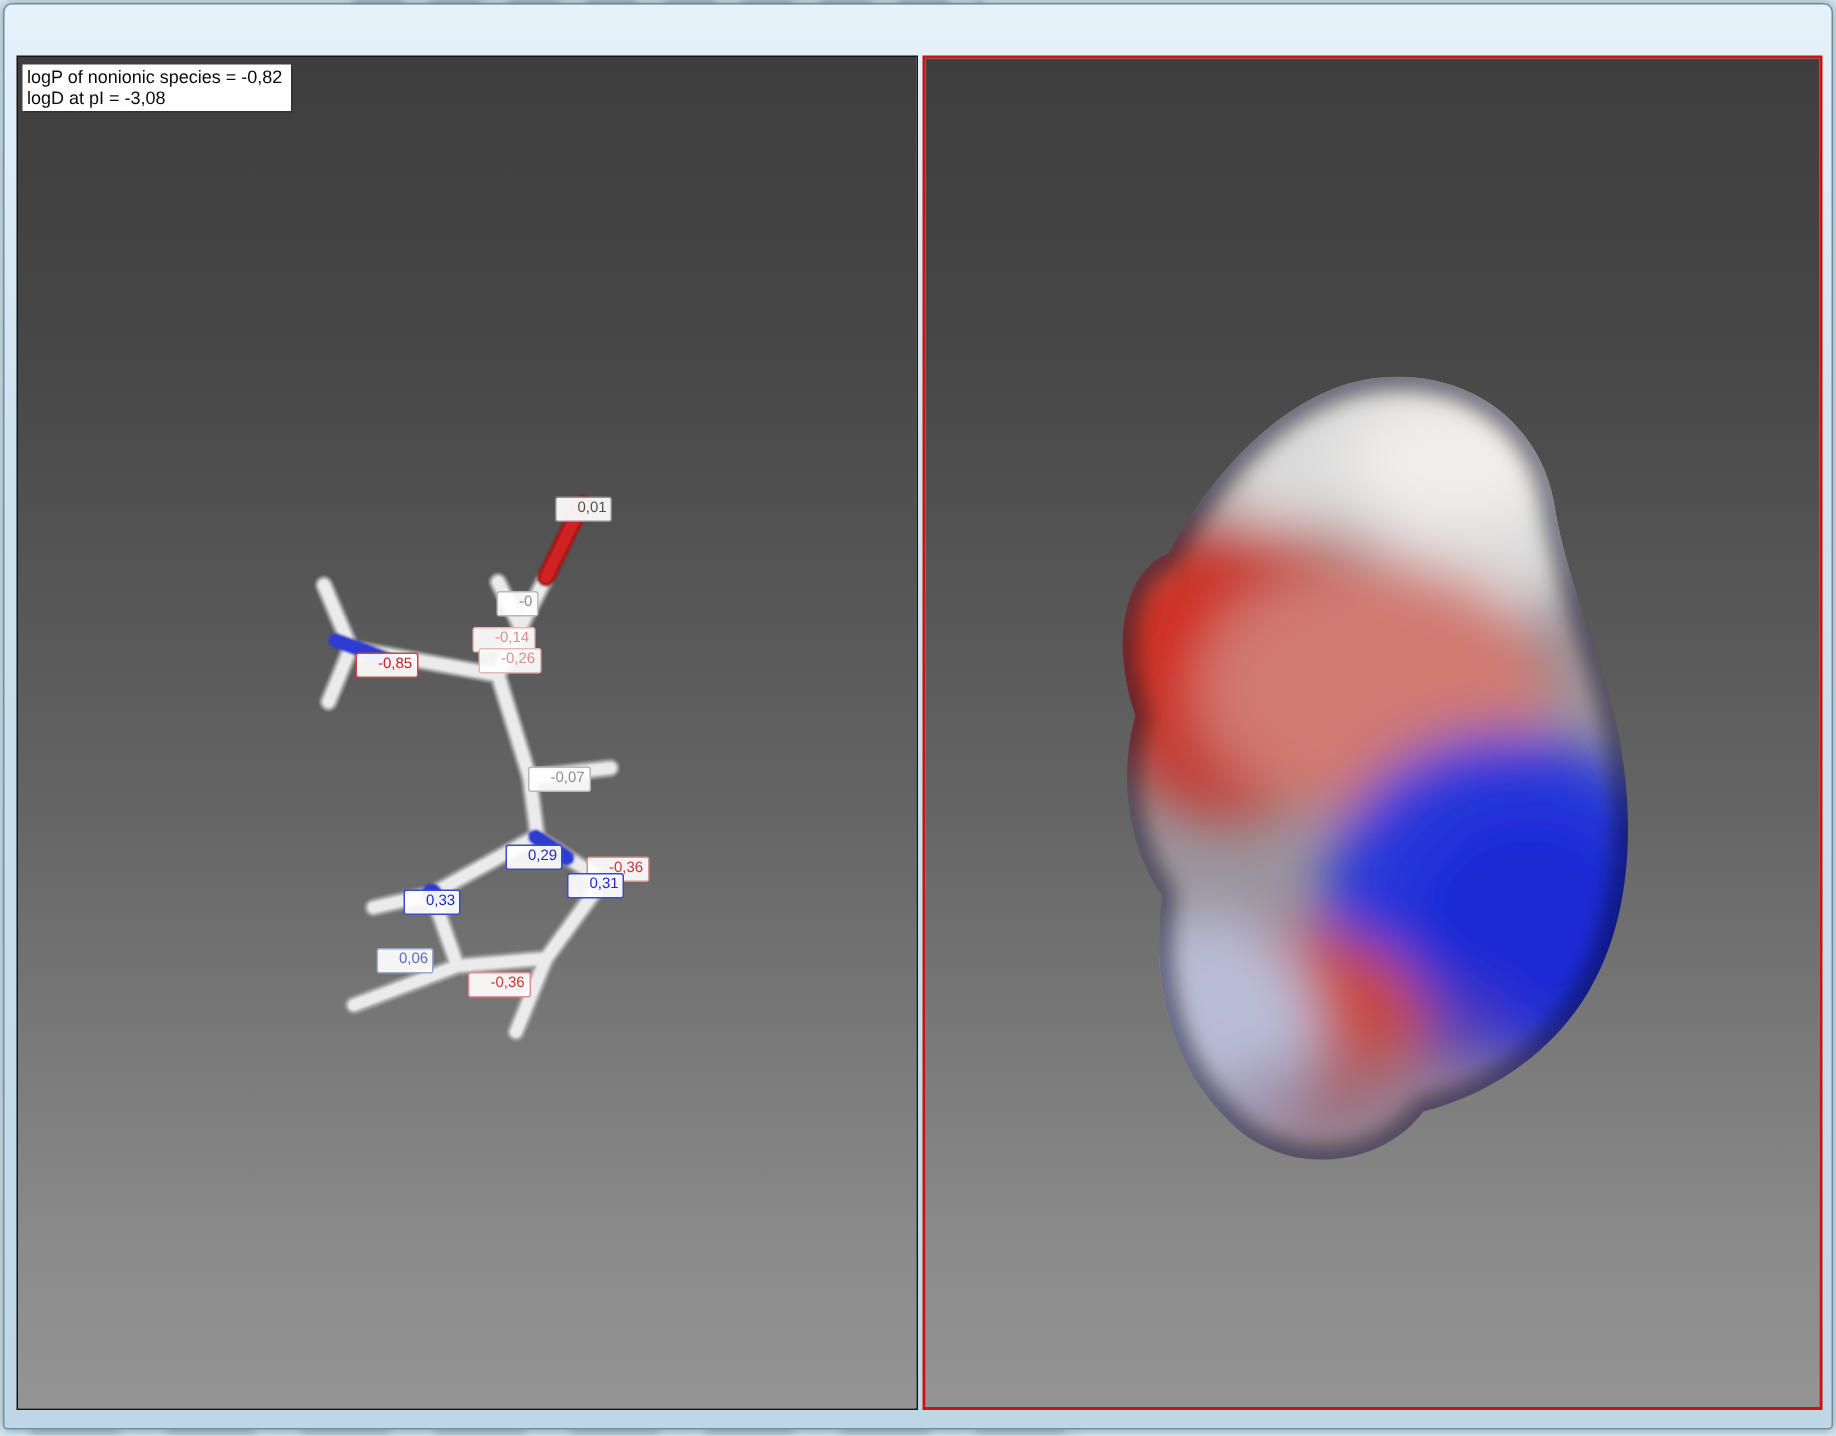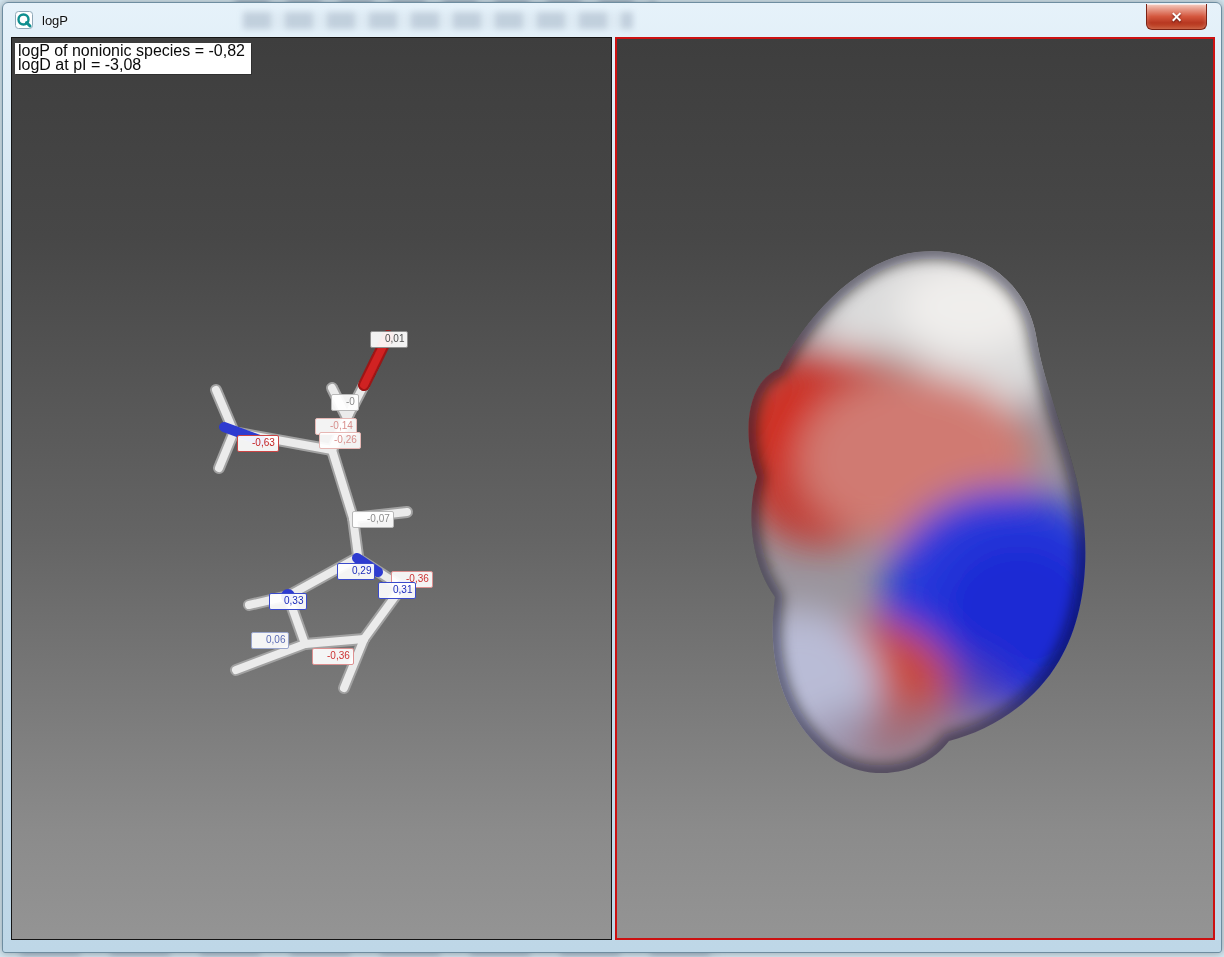--- a/index.html
+++ b/index.html
@@ -39,21 +39,21 @@
 
   .viewport { position:absolute; top:0; height:903px;
     background:linear-gradient(180deg,#3e3e3e 0%, #474747 22%, #646464 55%, #8b8b8b 88%, #949494 100%); }
   .viewport.left  { left:0; width:601px; border:1px solid #141414; }
   .viewport.right { left:604px; width:600px; border:2px solid #cc1111; }
 
   .viewport svg { position:absolute; left:0; top:0; width:100%; height:100%; }
 
   
   .overlay { position:absolute; left:3px; top:5px; background:#ffffff; color:#0a0a0a;
-    font-size:16px; line-height:14px; padding:1px 6px 2px 3px; z-index:5;
+    font-size:12px; line-height:14px; padding:1px 6px 2px 3px; z-index:5;
     box-shadow:1px 1px 0 rgba(0,0,0,.25); white-space:nowrap; }
 
   
   .badge { position:absolute; z-index:4; font-size:10px; line-height:14px; padding:0 3px 1px 14px;
     border:1px solid; border-radius:2px; background:rgba(255,255,255,.93); white-space:nowrap; }
   .b-pos      { color:#1b2bbb; border-color:#3a4acc; }
   .b-poslight { color:#5a6bb5; border-color:#9aa6cc; }
   .b-neg      { color:#c42222; border-color:#cc4444; }
   .b-negmed   { color:#cc3333; border-color:#dd9090;margin-top:24px; }
   .b-neglight { color:#d8908d; border-color:#e6b7b4; }
@@ -61,34 +61,20 @@
   .b-zerolight{ color:#8c8c8c; border-color:#b8b8b8; }
 </style>
 </head>
 <body>
 
 <div class="bg-smudge top"></div>
 <div class="bg-smudge bottom"></div>
 
 <div class="window">
 
-  <div class="titlebar">
-    <div class="glass-smudge"></div>
-    <span class="app-icon">
-      <svg width="18" height="18" viewBox="0 0 18 18">
-        <rect x="0.5" y="0.5" width="17" height="17" rx="3" fill="#ffffff" stroke="#8fa8b8"></rect>
-        <circle cx="8.5" cy="8.5" r="5" fill="none" stroke="#0f8f8f" stroke-width="2.4"></circle>
-        <path d="M11.5,11.5 L15,15" stroke="#0f8f8f" stroke-width="3" stroke-linecap="round"></path>
-      </svg>
-    </span>
-    <span class="title">logP</span>
-    <div class="close-button">
-      <span>✕</span>
-    </div>
-  </div>
 
   <div class="content">
 
     <div class="viewport left">
 
       <div class="overlay">
         <div>logP of nonionic species = -0,82</div>
         <div>logD at pI = -3,08</div>
       </div>
 
@@ -149,21 +135,21 @@
 
           <line x1="352" y1="347" x2="376" y2="298" stroke="#9c1414" stroke-width="12" stroke-linecap="round"></line>
           <line x1="352" y1="347" x2="376" y2="298" stroke="#d02020" stroke-width="8" stroke-linecap="round"></line>
         </g>
       </svg>
 
       <div class="badge b-zero" style="left:358px; top:293px">0,01</div>
       <div class="badge b-zerolight" style="left:319px; top:356px">-0</div>
       <div class="badge b-neglight" style="left:303px; top:380px">-0,14</div>
       <div class="badge b-neglight" style="left:307px; top:394px">-0,26</div>
-      <div class="badge b-neg" style="left:225px; top:397px">-0,63</div>
+      <div class="badge b-neg" style="left:225px; top:397px">-0,85</div>
       <div class="badge b-zerolight" style="left:340px; top:473px">-0,07</div>
       <div class="badge b-pos" style="left:325px; top:525px">0,29</div>
       <div class="badge b-negmed" style="left:379px; top:509px">-0,36</div>
       <div class="badge b-pos" style="left:257px; top:555px">0,33</div>
       <div class="badge b-pos" style="left:366px; top:544px">0,31</div>
       <div class="badge b-poslight" style="left:239px; top:594px">0,06</div>
       <div class="badge b-negmed" style="left:300px; top:586px">-0,36</div>
     </div>
 
     <div class="viewport right">

